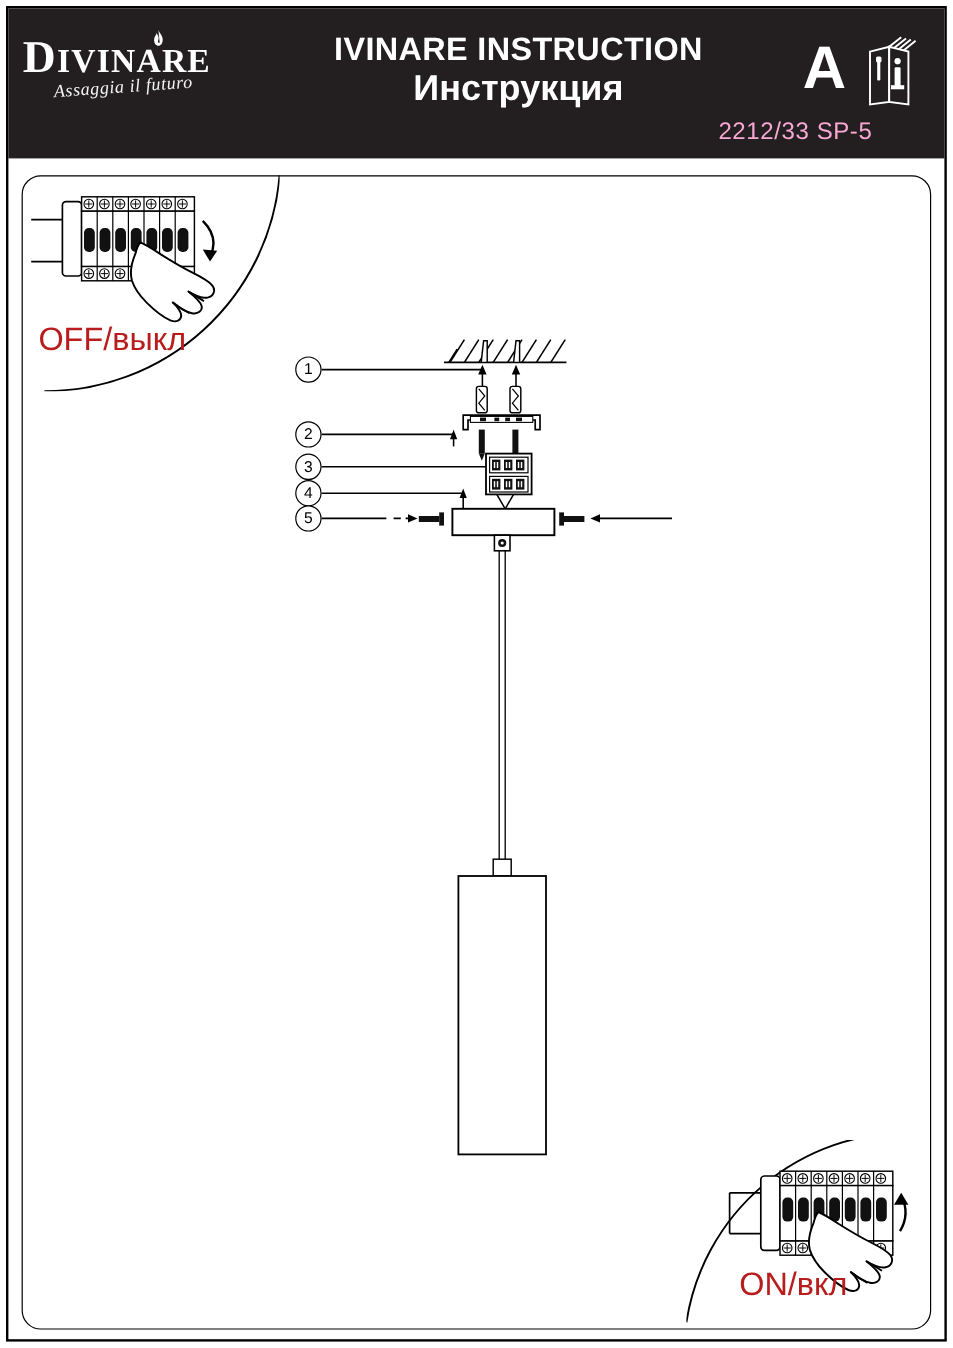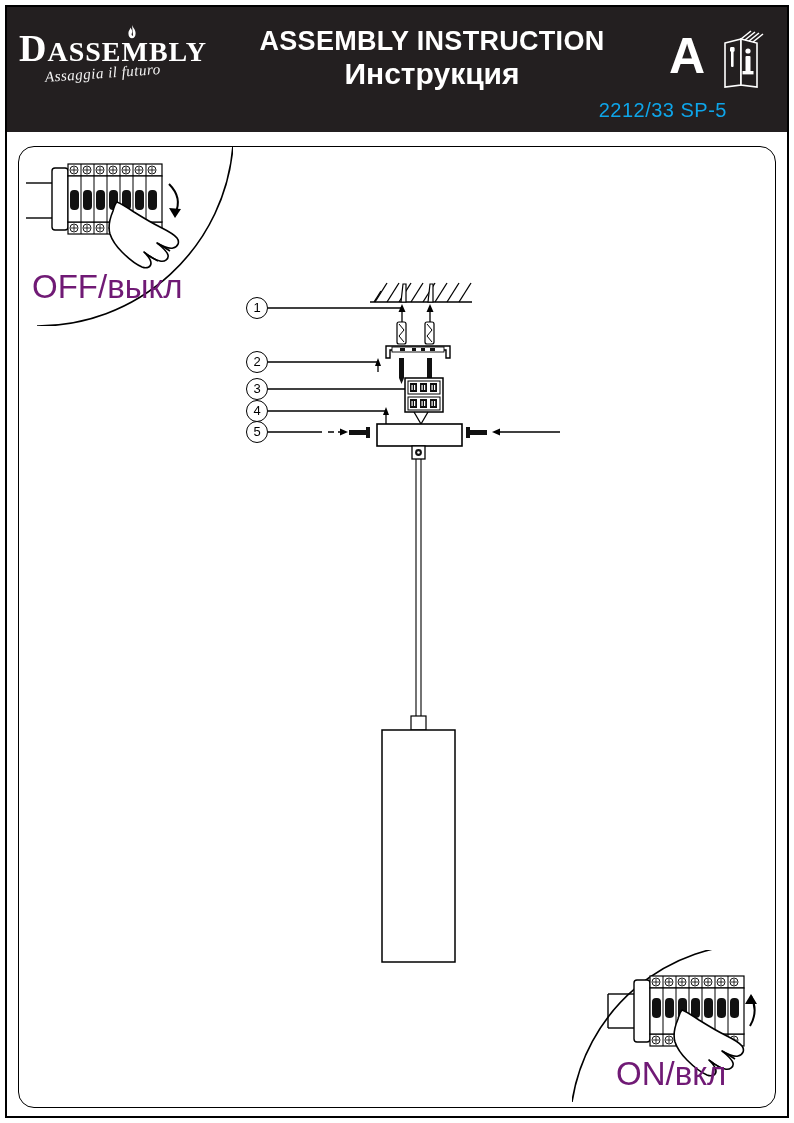--- a/index.html
+++ b/index.html
@@ -11,33 +11,33 @@
   .header{position:absolute;left:7px;top:7px;width:780px;height:125px;background:#231f20;box-sizing:border-box;}
   .logo-wrap{position:absolute;left:12px;top:22px;width:210px;height:80px;}
   .logo-main{font-family:"Liberation Serif",serif;font-weight:700;color:#fff;font-size:38px;letter-spacing:1px;line-height:1;white-space:nowrap;}
   .logo-main .sc{font-size:28px;}
   .logo-tag{font-family:"Liberation Serif",serif;font-style:italic;color:#fff;font-size:15px;letter-spacing:.5px;margin-top:2px;margin-left:26px;white-space:nowrap;transform:rotate(-4deg);transform-origin:left center;opacity:.95;}
   .flame{position:absolute;left:108px;top:-4px;width:10px;height:16px;}
 
   .title-block{position:absolute;left:215px;top:20px;width:420px;text-align:center;}
   .title-en{color:#fff;font-size:27px;font-weight:700;line-height:1.05;letter-spacing:.3px;white-space:nowrap;}
   .title-ru{color:#fff;font-size:30px;font-weight:700;line-height:1.15;margin-top:2px;white-space:nowrap;}
-  .model{position:absolute;right:60px;top:92px;color:#0ea5e9;font-size:20px;letter-spacing:.5px;white-space:nowrap;margin-left:45px;}
+  .model{position:absolute;right:60px;top:92px;color:#f9a8d4;font-size:20px;letter-spacing:.5px;white-space:nowrap;margin-left:45px;}
 
   .ai-icon{position:absolute;right:22px;top:22px;width:96px;height:62px;}
   .ai-letter{position:absolute;left:0;top:2px;font-size:50px;font-weight:700;color:#fff;line-height:1;font-family:"Liberation Sans",sans-serif;}
   .ai-book{position:absolute;left:52px;top:0;width:44px;height:60px;}
 
   
   .inner-panel{position:absolute;left:18px;top:146px;width:758px;height:962px;border:1.5px solid #000;border-radius:16px;box-sizing:border-box;}
 
   
   .inset{position:absolute;}
   .inset svg{display:block;}
-  .inset-label{position:absolute;font-size:33px;color:#701a75;white-space:nowrap;letter-spacing:0px;}
+  .inset-label{position:absolute;font-size:27px;color:#b91c1c;white-space:nowrap;letter-spacing:0px;}
   #off-inset{left:18px;top:146px;width:215px;height:180px;}
   #off-label{left:32px;top:268px;}
   #on-inset{left:572px;top:950px;width:215px;height:158px;}
   #on-label{left:604px;top:1055px;margin-left:12px;}
 
   
   .diagram{position:absolute;left:0;top:0;width:794px;height:1123px;}
   .callout-num{position:absolute;width:22px;height:22px;border:1.3px solid #000;border-radius:50%;
      font-size:13px;line-height:20px;text-align:center;color:#000;background:#fff;box-sizing:border-box;font-family:"Liberation Sans",sans-serif;}
 </style>
@@ -46,26 +46,26 @@
 
 <div class="page">
   <div class="page-border"></div>
 
   <div class="header">
 
     <div class="logo-wrap">
       <svg class="flame" viewBox="0 0 10 16">
         <path d="M5 0 C6.4 3.5 8.6 4.6 8.6 8.2 C8.6 11.4 7 13.2 5 13.2 C3 13.2 1.4 11.4 1.4 8.2 C1.4 5.6 3 4.8 3.6 2.6 C4.2 4.4 5.2 5 5.2 6.8 C5.2 8 4.6 8.6 4.6 9.6 C4.6 10.4 5.2 11 5.9 10.7 C6.6 10.3 6.8 9 6.3 7.6 C7 8.6 7.2 10.6 6.2 11.8" fill="#fff"></path>
       </svg>
-      <div class="logo-main"><span>D</span><span class="sc">ASSEMBLY</span></div>
+      <div class="logo-main"><span>D</span><span class="sc">IVINARE</span></div>
       <div class="logo-tag">Assaggia il futuro</div>
     </div>
 
     <div class="title-block">
-      <div class="title-en">ASSEMBLY INSTRUCTION</div>
+      <div class="title-en">IVINARE INSTRUCTION</div>
       <div class="title-ru">Инструкция</div>
     </div>
 
     <div class="model">2212/33 SP-5</div>
 
     <div class="ai-icon">
       <div class="ai-letter">A</div>
       <svg class="ai-book" viewBox="0 0 44 60">
         <g fill="none" stroke="#fff" stroke-width="1.6">
           <path d="M4 14 L20 10 L20 56 L4 58 Z" fill="#231f20"></path>

